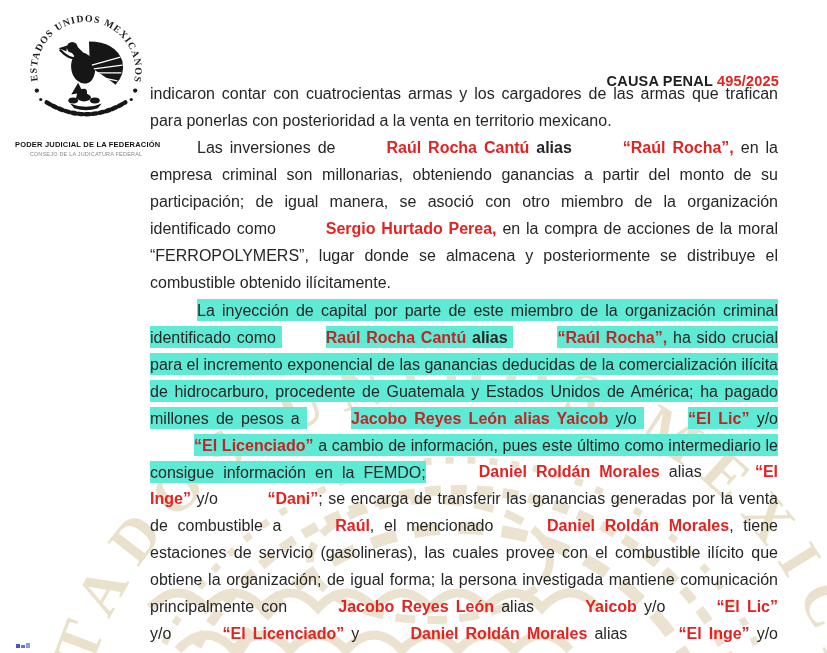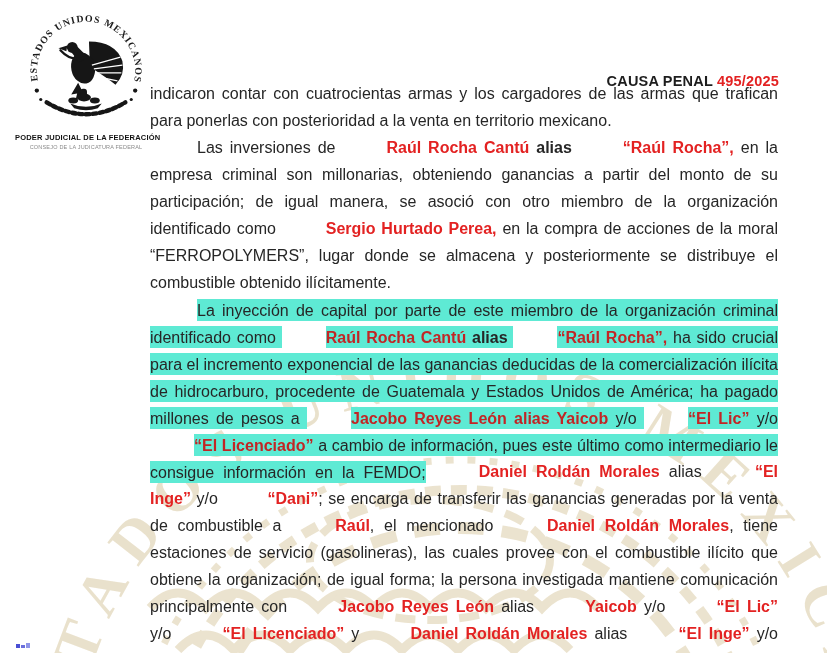--- a/index.html
+++ b/index.html
@@ -5,21 +5,21 @@
   html,body { margin:0; padding:0; background:#fff; }
   .page {
     position:relative; width:827px; height:653px; background:#ffffff;
     overflow:hidden; font-family:"Liberation Sans", sans-serif;
   }
   
   .watermark { position:absolute; left:0; top:0; width:827px; height:653px; z-index:0; pointer-events:none; }
   
   .seal-block { position:absolute; left:15px; top:6px; width:142px; z-index:2; text-align:center; }
   .coat { display:block; margin:0 auto; }
-  .seal-caption1 { font-size:7.5px; font-weight:bold; color:#111; letter-spacing:.2px; margin-top:3px; white-space:nowrap; }
+  .seal-caption1 { font-size:7.5px; font-weight:bold; color:#111; letter-spacing:.2px; margin-top:10px; white-space:nowrap; }
   .seal-caption2 { font-size:5.5px; color:#8a8a8a; letter-spacing:.2px; margin-top:2px; white-space:nowrap; }
   
   .case-ref { position:absolute; top:32px; right:48px; z-index:2; font-size:14.5px; font-weight:bold; color:#1d1d1d; letter-spacing:.2px;margin-top:41px; }
   .case-ref .num { color:#e32222; }
   
   .doc {
     position:absolute; left:150px; top:80px; width:628px; z-index:1;
     font-size:16px; line-height:27px; color:#262626; text-align:justify;
   }
   .doc p { margin:0; }

